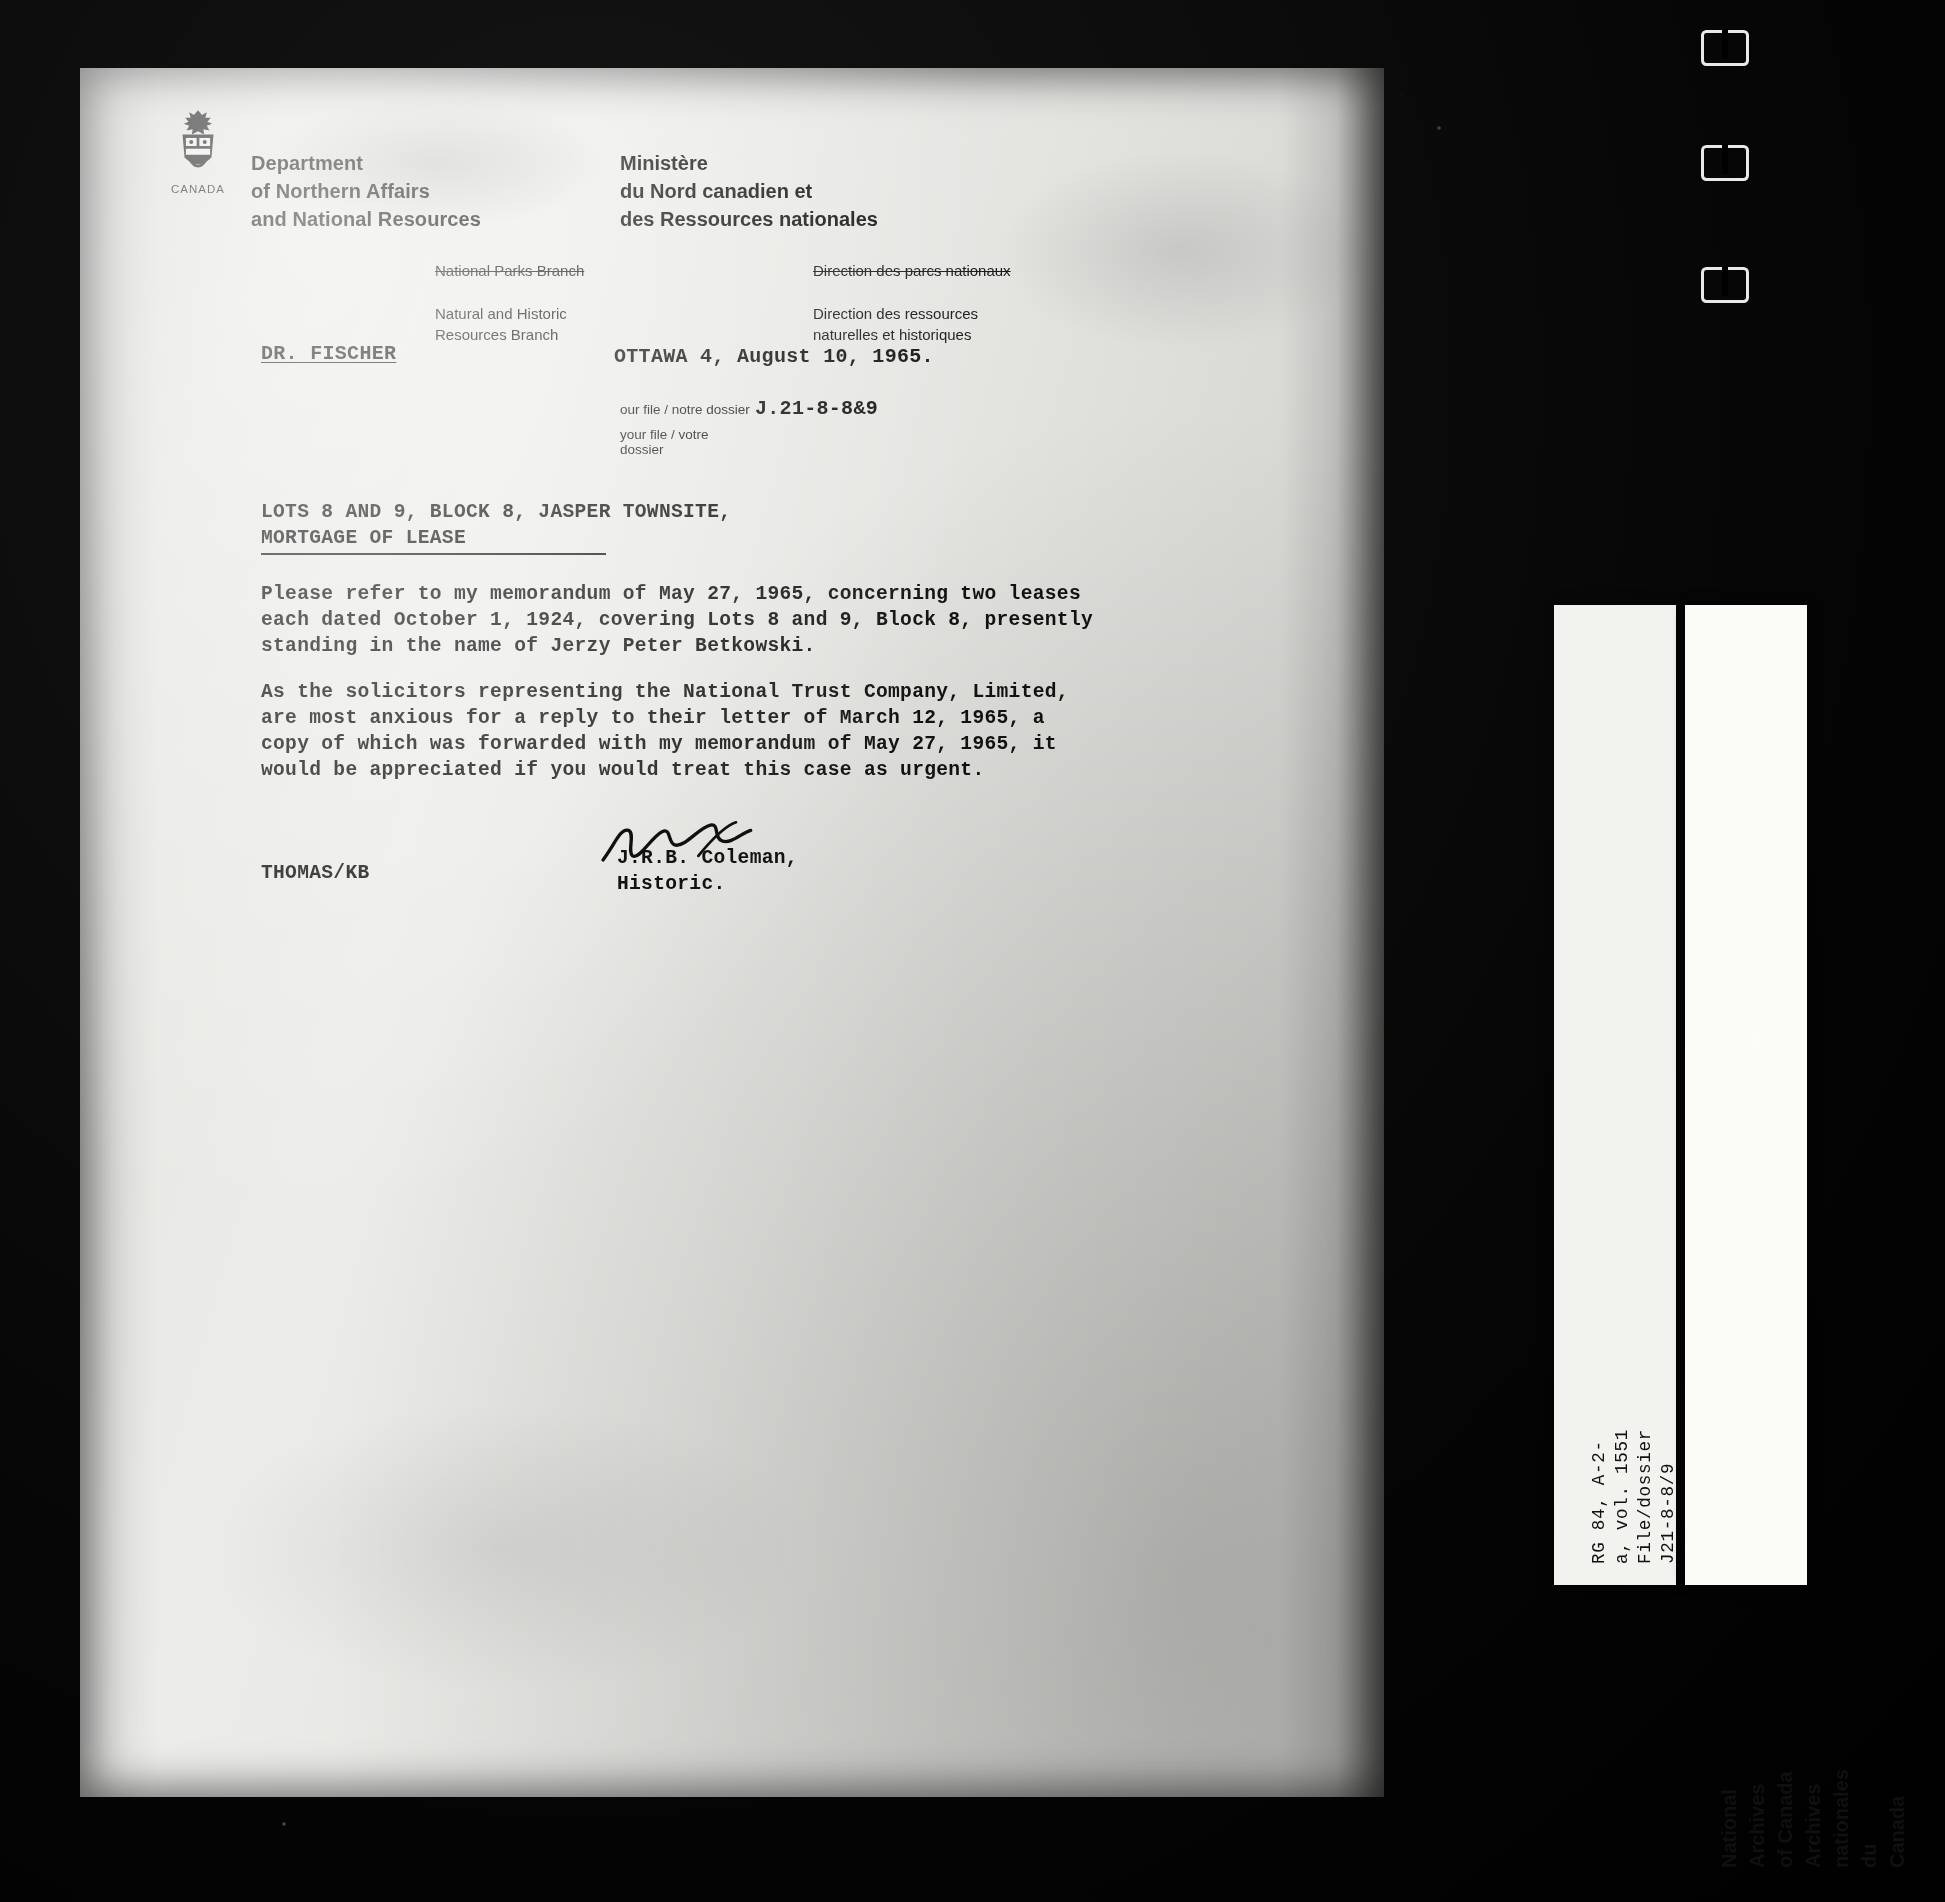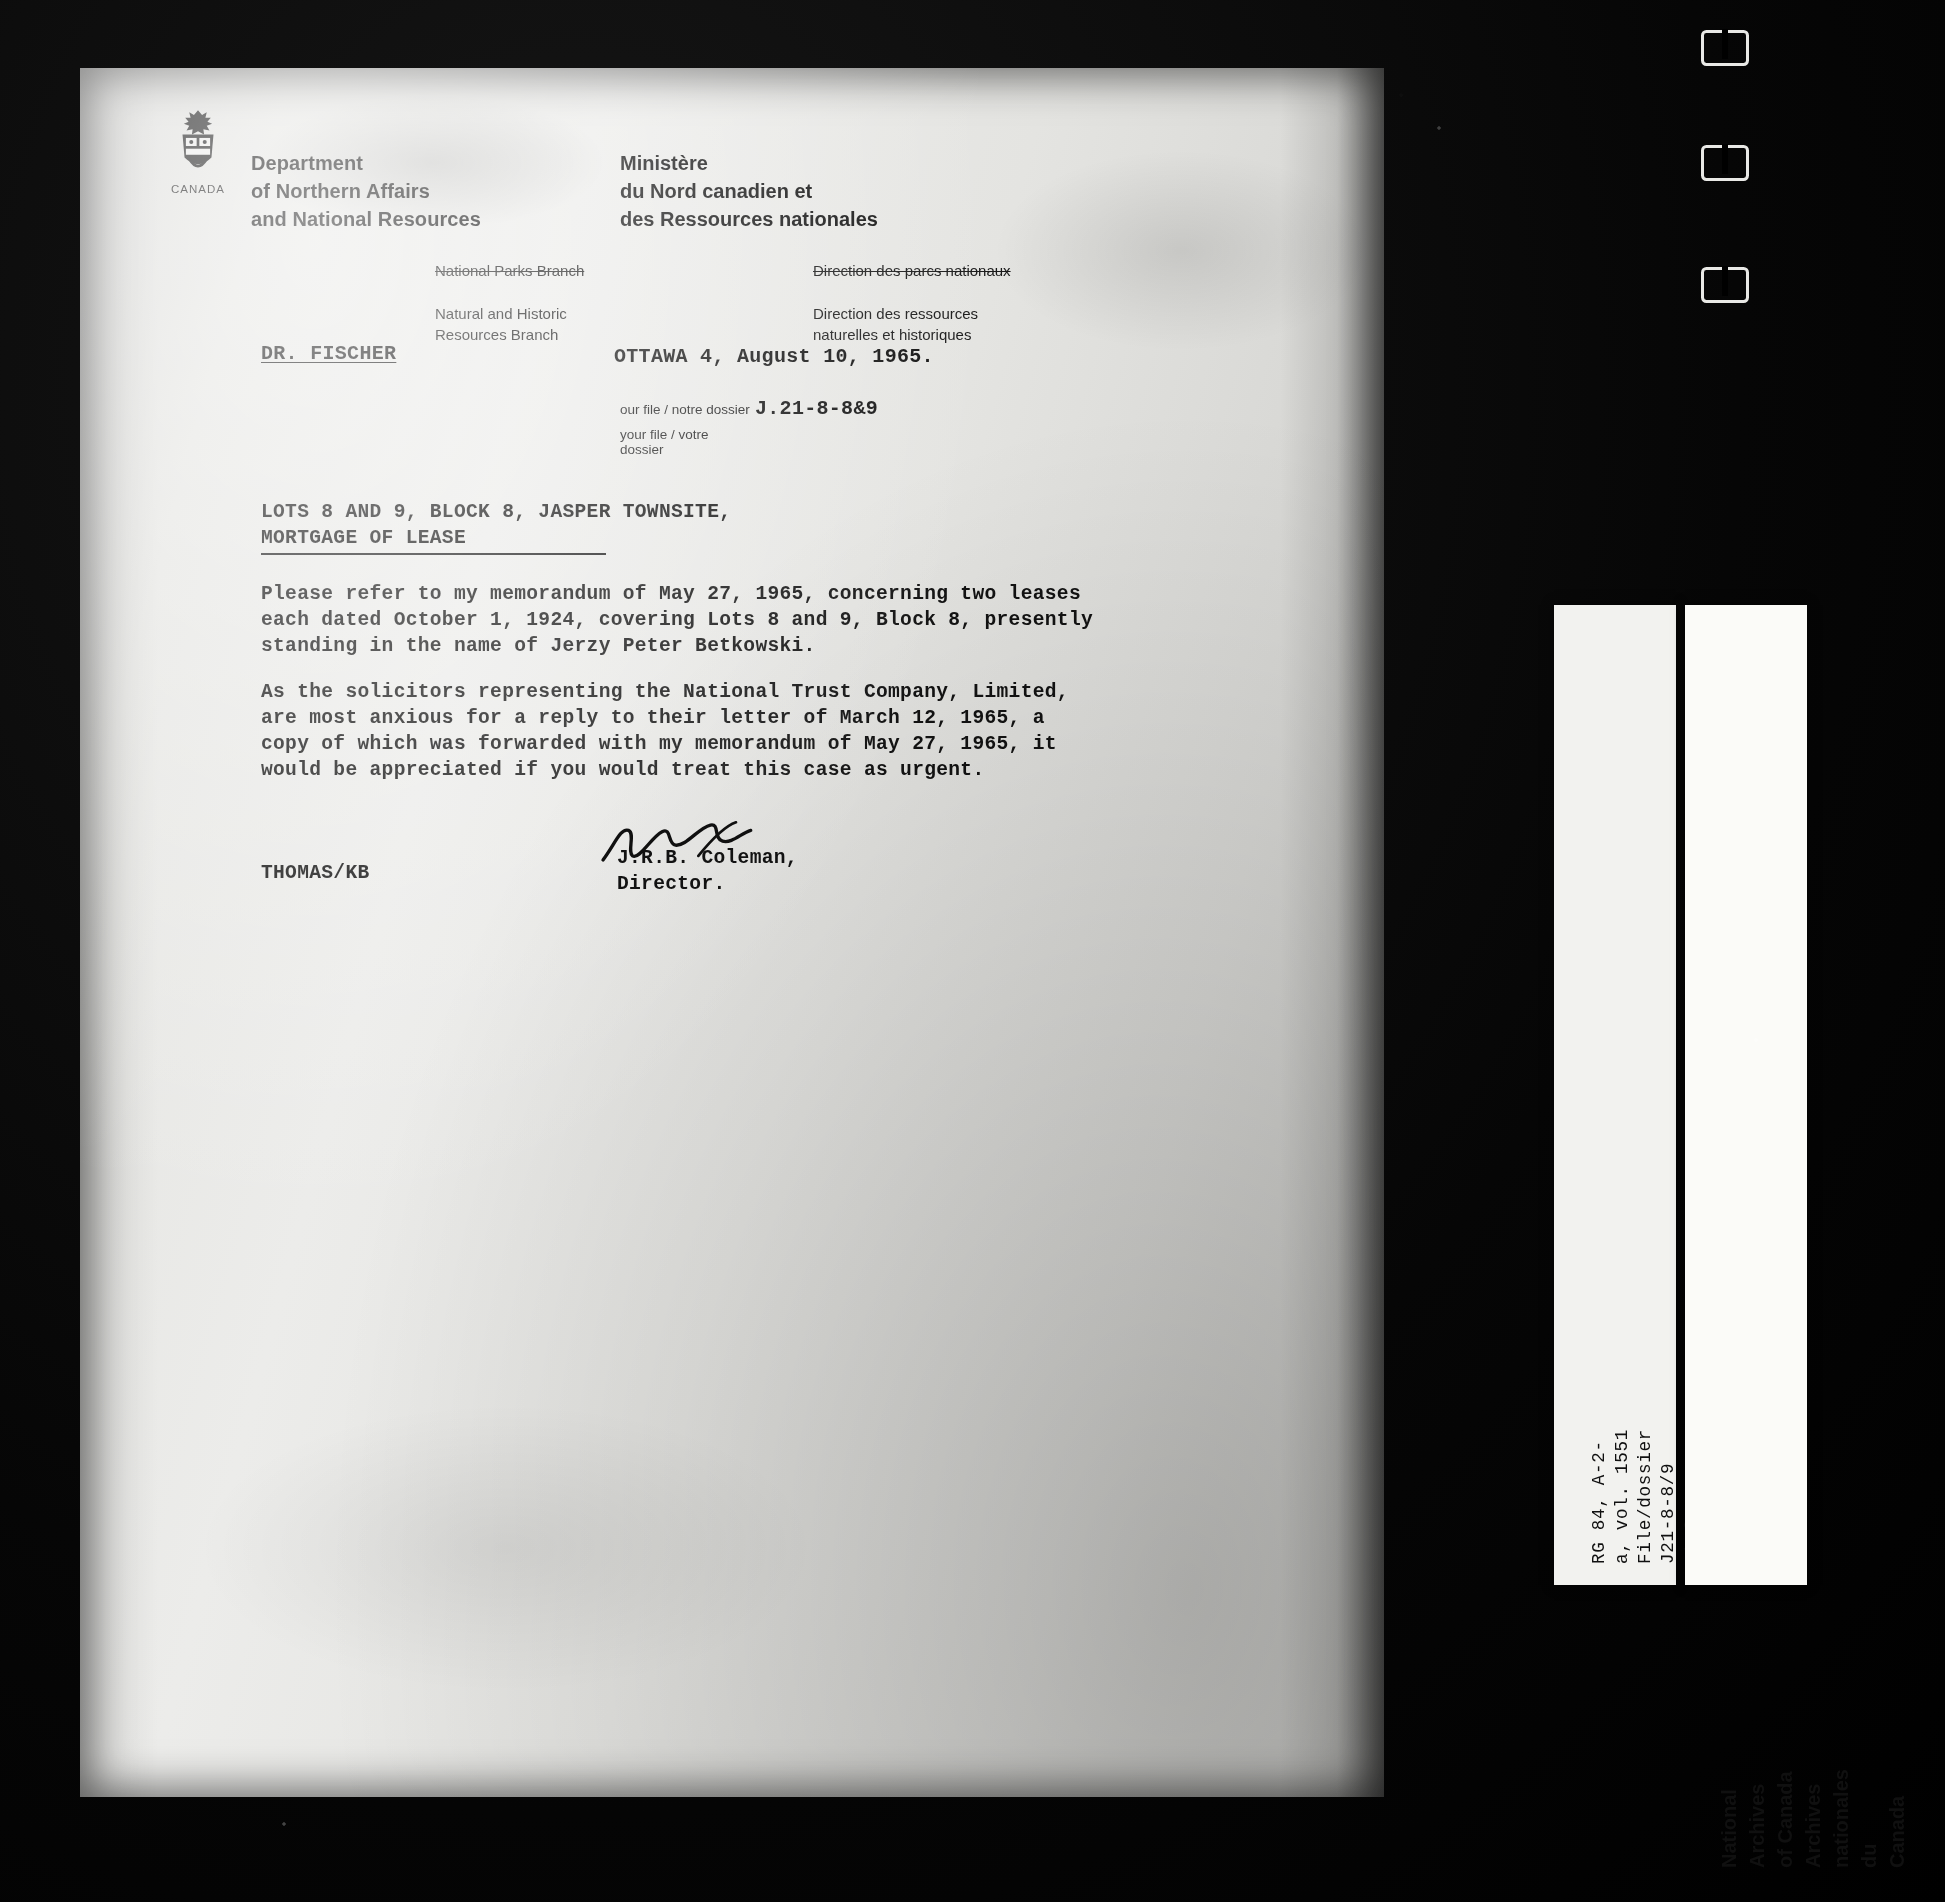--- a/index.html
+++ b/index.html
@@ -419,21 +419,21 @@
 would be appreciated if you would treat this case as urgent.</div>
 
     <div id="typist-initials" class="tw">THOMAS/KB</div>
 
     <div id="signature-block">
       <svg id="signature-ink" viewBox="0 0 290 70" aria-hidden="true">
         <path d="M8 58 C 26 34, 34 10, 46 14 C 56 18, 44 46, 52 52 C 62 58, 80 24, 96 16 C 110 9, 104 34, 116 36 C 132 38, 150 10, 168 6 C 182 3, 172 26, 186 30 C 200 34, 214 18, 228 14" fill="none" stroke="#101010" stroke-width="5" stroke-linecap="round"></path>
         <path d="M150 52 C 168 30, 188 8, 206 2" fill="none" stroke="#101010" stroke-width="4" stroke-linecap="round"></path>
       </svg>
       <div id="signature-name" class="tw">J.R.B. Coleman,
-Director.</div>
+Historic.</div>
     </div>
   </div>
 
   <div id="archives-label">
     <div class="vertical-text" id="ref-code">RG 84, A-2-a, vol. 1551
 File/dossier J21-8-8/9
 pt 2</div>
 
   </div>
 

